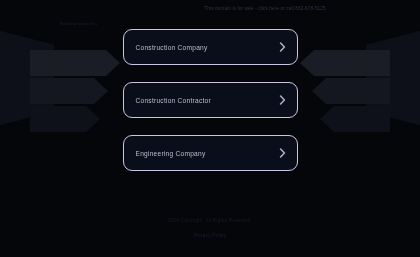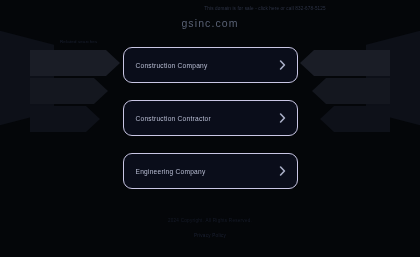--- a/index.html
+++ b/index.html
@@ -176,21 +176,20 @@
   <div class="arrow-band right band-b" style="top:78px;  width:78px;"></div>
   <div class="arrow-band right band-c" style="top:106px; width:70px;"></div>
 </div>
 
 <div id="content">
 
   <div id="sale-banner">
     <span>This domain is for sale - click here or call 832-678-5125</span>
   </div>
 
-  <h1 id="domain-title">gsinc.com</h1>
 
   <div id="related-label">Related searches</div>
 
   <div id="links-list">
 
     <div class="link-card">
       <span class="link-card-label">Construction Company</span>
       <svg class="chevron-icon" viewBox="0 0 7 10">
         <path d="M1.6 1 L5.4 5 L1.6 9"></path>
       </svg>

